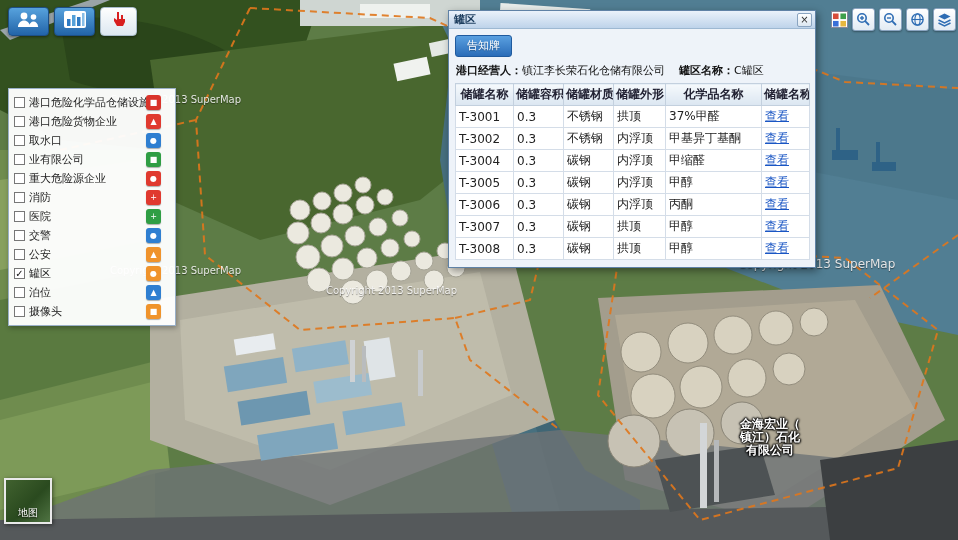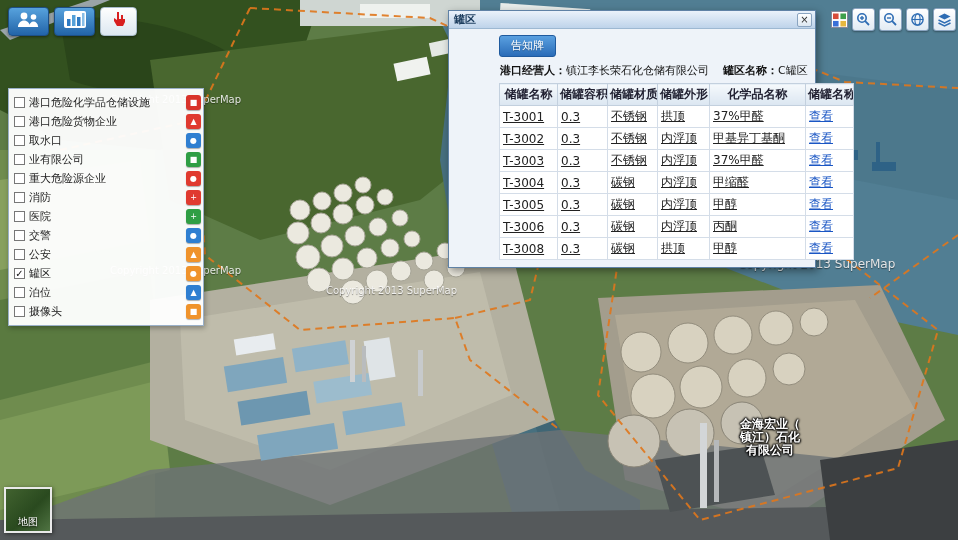--- a/index.html
+++ b/index.html
@@ -22,61 +22,61 @@
   .label-2 { left:712px; top:418px;padding-left:28px; }
 
   
   .toolbar { position:absolute; left:8px; top:7px; z-index:5; display:flex; gap:5px; }
   .tb-btn { width:41px; height:29px; border-radius:4px; border:1px solid #1d4f86;
     background:linear-gradient(#57a2dd,#2264a8); display:flex; align-items:center; justify-content:center;
     box-shadow:0 1px 3px rgba(0,0,0,.45); cursor:pointer; }
   .tb-btn.light { background:linear-gradient(#fefefe,#dde8f1); border-color:#a9bccb; width:37px; }
 
   
-  .layer-panel { position:absolute; left:8px; top:88px; width:196px; z-index:5;
-    background:rgba(255,255,255,.96); border:1px solid #9ab0c8; padding:4px 0 4px 2px;
+  .layer-panel { position:absolute; left:8px; top:88px; width:168px; z-index:5;
+    background:rgba(255,255,255,.96); border:1px solid #9ab0c8; padding:4px 12px 4px 2px;
     box-shadow:1px 2px 5px rgba(0,0,0,.3); }
   .layer-row { display:flex; align-items:center; height:19px; font-size:11px; color:#222; cursor:pointer; }
   .cb { width:11px; height:11px; border:1px solid #777; background:#fff; margin:0 4px 0 3px;
     font-size:10px; line-height:9px; text-align:center; color:#111; flex:0 0 auto; }
   .layer-label { flex:1; white-space:nowrap; overflow:hidden; }
   .layer-ic { width:15px; height:15px; border-radius:3px; color:#fff; font-size:8px; line-height:15px;
     text-align:center; margin-right:2px; flex:0 0 auto; box-shadow:0 1px 1px rgba(0,0,0,.3); }
 
   
   .dialog { position:absolute; left:448px; top:10px; width:368px; z-index:6; background:#eef3f9;
     border:1px solid #5f82a6; box-shadow:2px 3px 8px rgba(0,0,0,.4); }
   .dialog-title { height:18px; background:linear-gradient(#eaf2fb,#bed3ea); display:flex; align-items:center;
     padding:0 3px 0 5px; border-bottom:1px solid #9db8d2; }
   .dialog-title-text { flex:1; font-size:11px; font-weight:bold; color:#1c3d5e; }
   .close-btn { width:15px; height:14px; border:1px solid #8aa4c0; background:linear-gradient(#fff,#dce7f1);
     font-size:10px; line-height:12px; text-align:center; color:#333; cursor:pointer; border-radius:2px; }
-  .dialog-body { padding:5px 6px 7px 6px;margin-left:44px; }
+  .dialog-body { padding:5px 6px 7px 6px; }
   .notice-btn { display:inline-block; padding:2px 11px 3px; background:linear-gradient(#5aa0e0,#2a6cb8);
     color:#fff; font-size:11px; border:1px solid #1f5a9e; border-radius:3px; cursor:pointer;
     text-shadow:0 1px 1px rgba(0,0,0,.3); }
   .info-line { margin:6px 0 5px 1px; font-size:11px; color:#111; }
   .info-line b { font-weight:bold; }
   .info-gap { display:inline-block; width:14px; }
   table.tank { width:100%; border-collapse:collapse; background:#fff; font-size:12px; table-layout:fixed; }
   .tank th { background:linear-gradient(#f5f9fc,#dbe6f1); border:1px solid #c3d0de; font-weight:bold;
     padding:2px 2px; color:#223; white-space:nowrap; overflow:hidden; }
-  .tank td { border:1px solid #d4dde8; padding:2px 3px; color:#222; white-space:nowrap; overflow:hidden;text-decoration:underline; }
+  .tank td { border:1px solid #d4dde8; padding:2px 3px; color:#222; white-space:nowrap; overflow:hidden; }
   .view-link { color:#1a56c4; text-decoration:underline; cursor:pointer; }
   .callout-tail { position:absolute; left:494px; top:240px; z-index:5; }
 
   
   .map-controls { position:absolute; right:2px; top:8px; z-index:5; display:flex; align-items:center; gap:4px; }
   .grid-ic { width:17px; height:17px; background:#fff; border:1px solid #889; display:flex; flex-wrap:wrap; padding:1px; cursor:pointer; }
   .mc-btn { width:23px; height:23px; background:linear-gradient(#ffffff,#e2ebf3); border:1px solid #8aa4c0;
     border-radius:3px; display:flex; align-items:center; justify-content:center; cursor:pointer;
     box-shadow:0 1px 2px rgba(0,0,0,.35); flex:0 0 auto; }
 
   
-  .minimap { position:absolute; left:4px; bottom:7px; width:48px; height:46px; z-index:5;
+  .minimap { position:absolute; left:4px; bottom:16px; width:48px; height:46px; z-index:5;
     border:2px solid #e9e9e9; background:linear-gradient(135deg,#41622f,#2a4a1f 55%,#4f7342);
     display:flex; align-items:flex-end; justify-content:center; cursor:pointer; box-shadow:1px 1px 4px rgba(0,0,0,.5); }
   .minimap-label { color:#fff; font-size:10px; margin-bottom:2px; text-shadow:0 1px 2px #000; }
 </style>
 </head>
 <body>
 
 <div id="stage">
 
   <svg class="map-art" width="958" height="540" viewBox="0 0 958 540">
@@ -349,28 +349,20 @@
             </tr>
             <tr>
               <td>T-3002</td>
               <td>0.3</td>
               <td>不锈钢</td>
               <td>内浮顶</td>
               <td>甲基异丁基酮</td>
               <td><a class="view-link">查看</a></td>
             </tr>
             <tr>
-              <td>T-3003</td>
-              <td>0.3</td>
-              <td>不锈钢</td>
-              <td>内浮顶</td>
-              <td>37%甲醛</td>
-              <td><a class="view-link">查看</a></td>
-            </tr>
-            <tr>
               <td>T-3004</td>
               <td>0.3</td>
               <td>碳钢</td>
               <td>内浮顶</td>
               <td>甲缩醛</td>
               <td><a class="view-link">查看</a></td>
             </tr>
             <tr>
               <td>T-3005</td>
               <td>0.3</td>
@@ -378,20 +370,28 @@
               <td>内浮顶</td>
               <td>甲醇</td>
               <td><a class="view-link">查看</a></td>
             </tr>
             <tr>
               <td>T-3006</td>
               <td>0.3</td>
               <td>碳钢</td>
               <td>内浮顶</td>
               <td>丙酮</td>
+              <td><a class="view-link">查看</a></td>
+            </tr>
+            <tr>
+              <td>T-3007</td>
+              <td>0.3</td>
+              <td>碳钢</td>
+              <td>拱顶</td>
+              <td>甲醇</td>
               <td><a class="view-link">查看</a></td>
             </tr>
             <tr>
               <td>T-3008</td>
               <td>0.3</td>
               <td>碳钢</td>
               <td>拱顶</td>
               <td>甲醇</td>
               <td><a class="view-link">查看</a></td>
             </tr>

